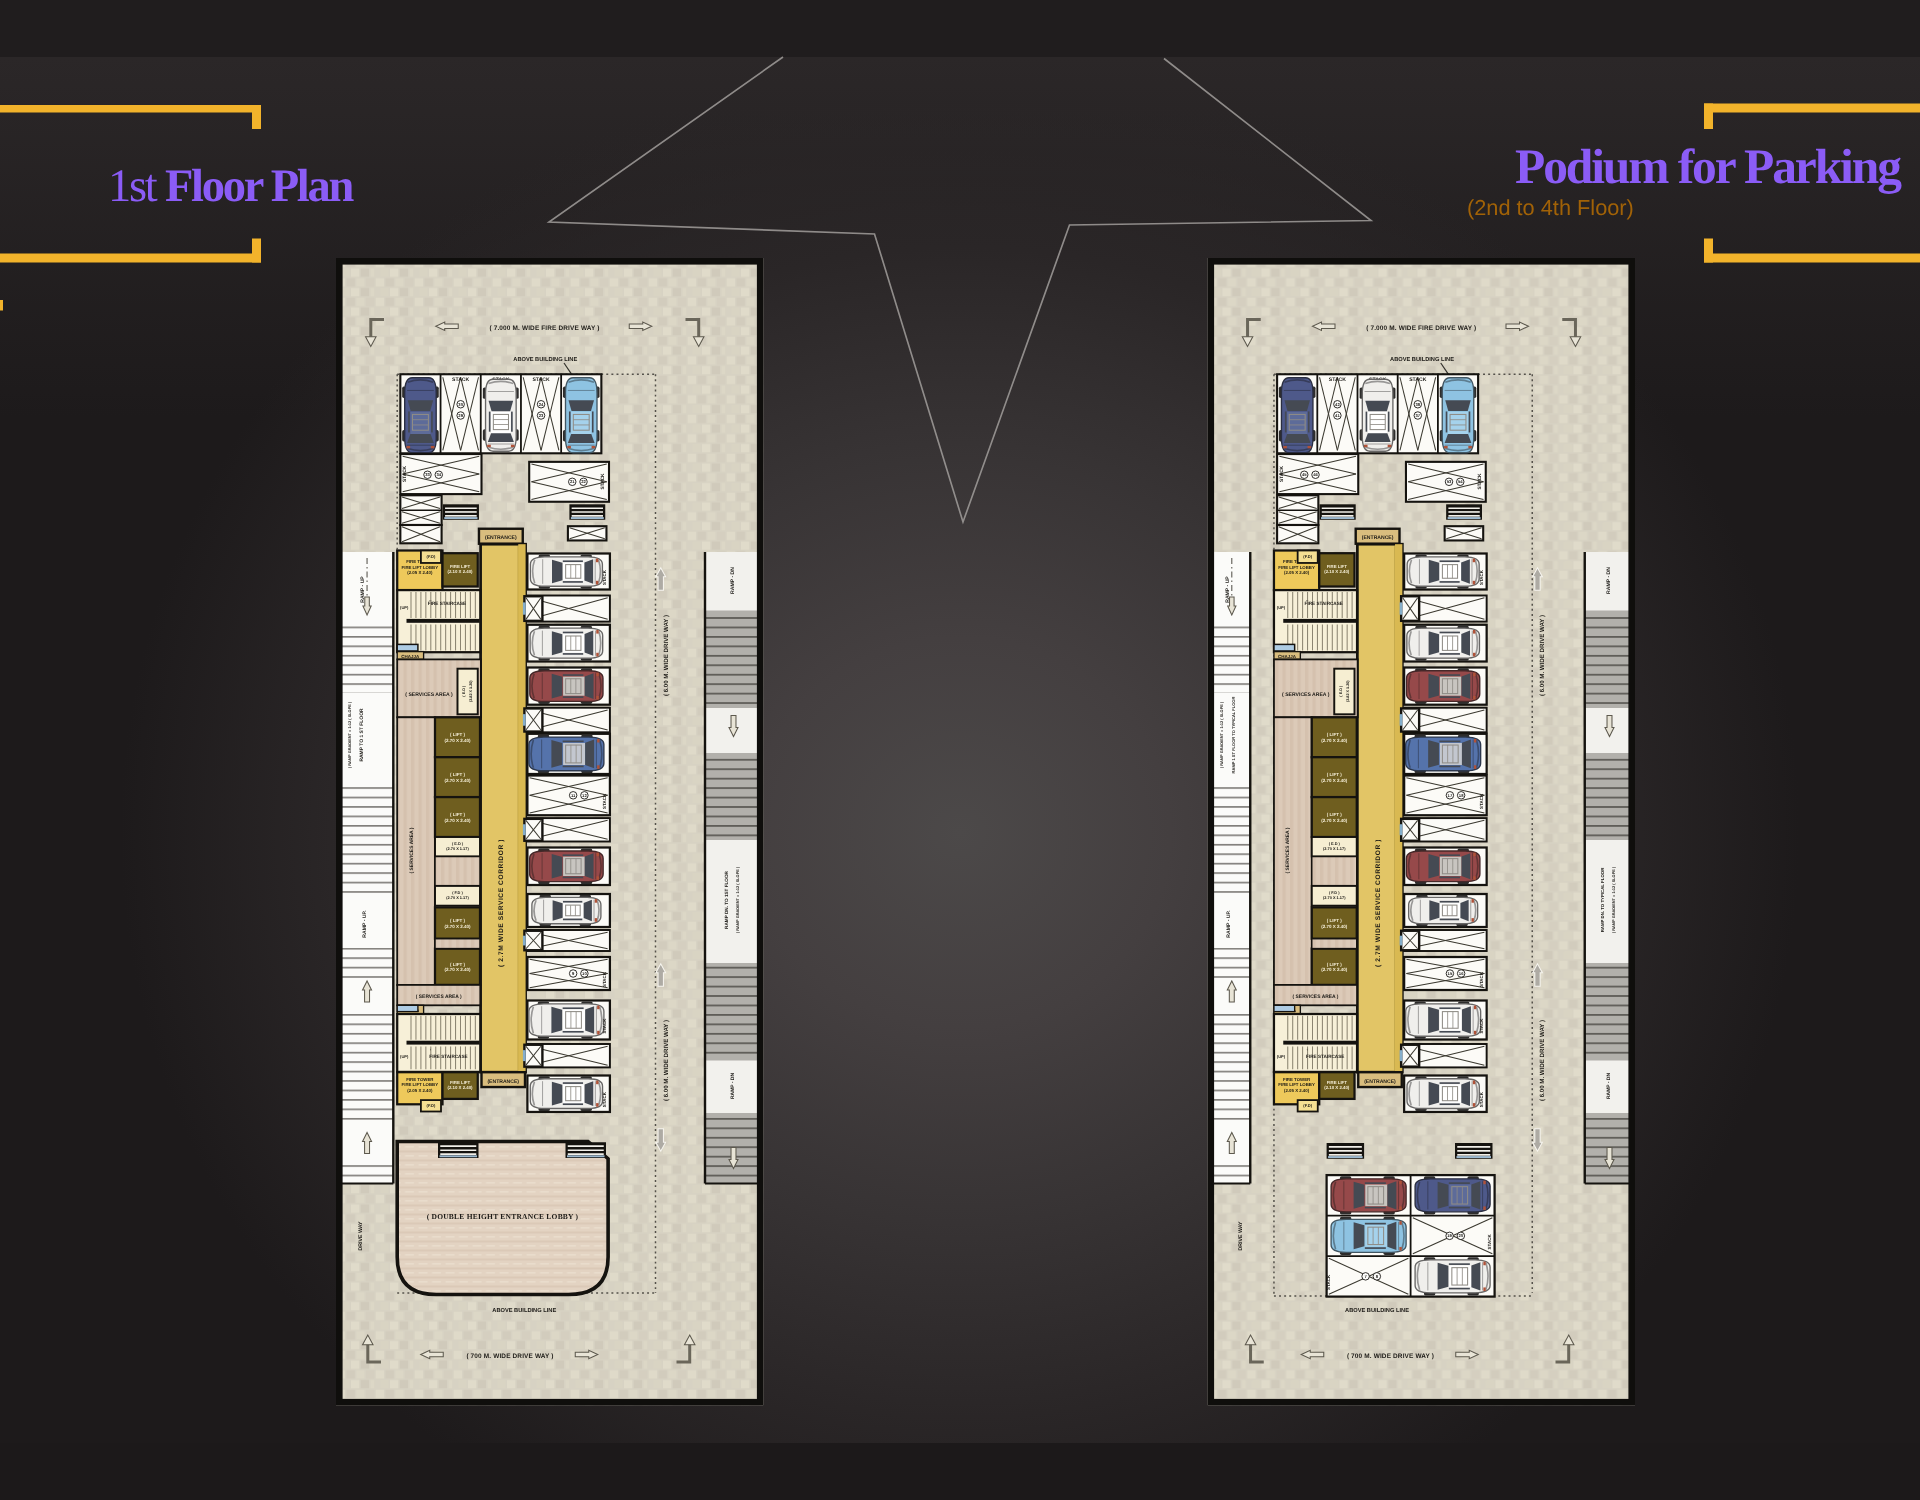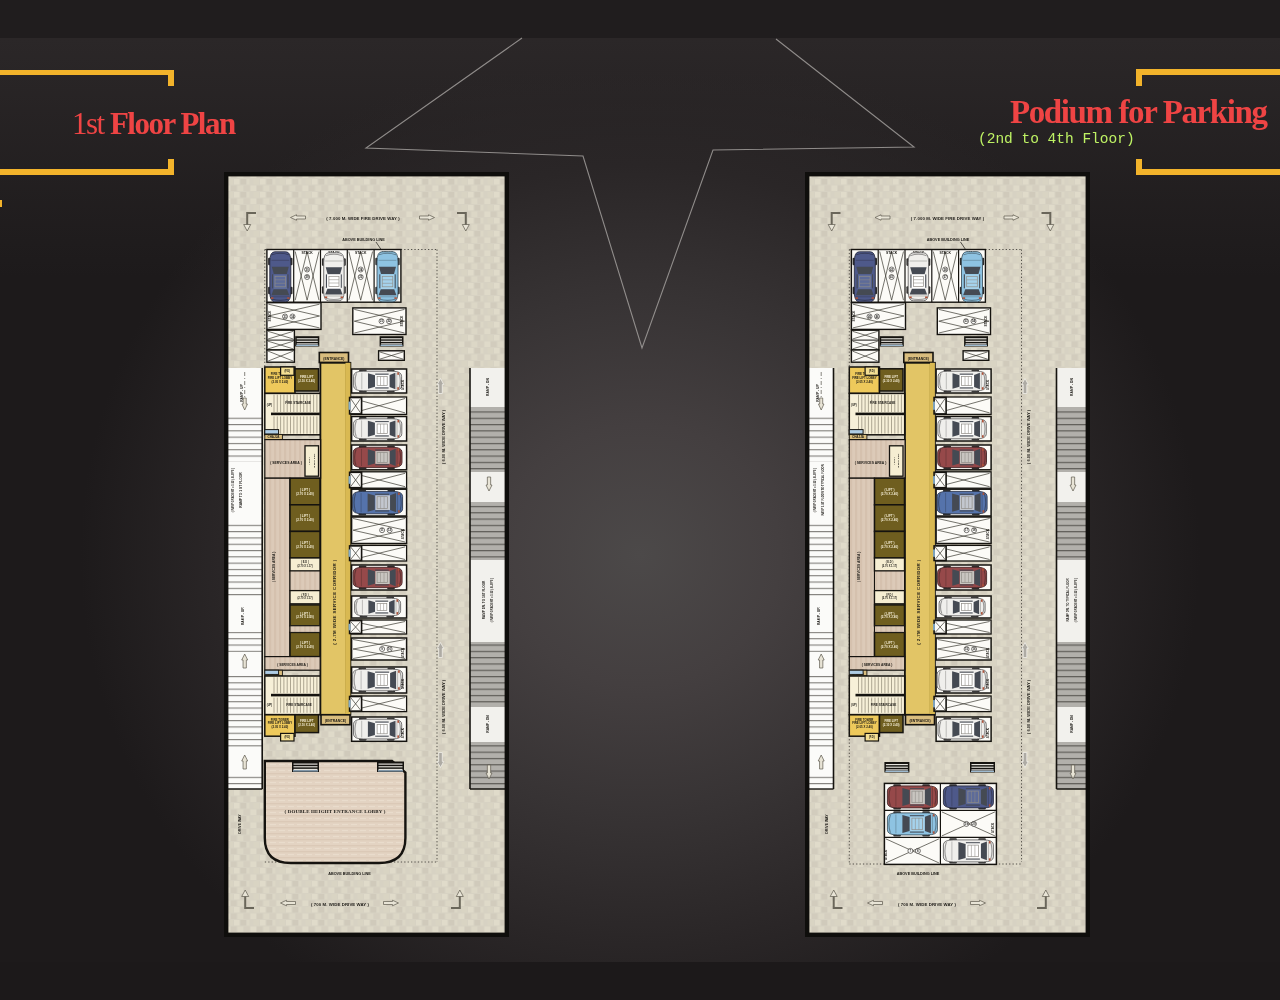--- a/index.html
+++ b/index.html
@@ -1,16 +1,16 @@
 <!DOCTYPE html>
 <html><head><meta charset="utf-8">
 <style>
 html,body{margin:0;padding:0;width:1280px;height:1000px;overflow:hidden;background:#1d1a1b;}
 .abs{position:absolute;}
-.ttl{font-family:"Liberation Serif",serif;color:#ef4444;}
+.ttl{font-family:"Liberation Serif",serif;color:#8b5cf6;}
 </style></head><body>
 
 <div class="abs" style="left:0;top:0;width:1280px;height:1000px;background:#1d1a1b;"></div>
 
 <div class="abs" style="left:0;top:38px;width:1280px;height:240px;background:linear-gradient(#2b2728,rgba(29,26,27,0));"></div>
 
 <div class="abs" style="left:0;top:0;width:1280px;height:1000px;background:radial-gradient(560px 520px at 640px 555px,#4c4949 0%,#443f40 25%,#373334 50%,#2a2627 75%,rgba(29,26,27,0) 100%);"></div>
 
 <div class="abs" style="left:0;top:0;width:1280px;height:38px;background:#201d1e;"></div>
 
@@ -31,21 +31,21 @@
 <div class="abs ttl" style="left:72px;top:106px;font-size:31px;letter-spacing:-1.5px;white-space:nowrap;"><span style="font-weight:400">1st </span><span style="font-weight:700">Floor Plan</span></div>
 
 <div class="abs" style="left:1136px;top:68.5px;width:146px;height:6.3px;background:#f2b32b;"></div>
 <div class="abs" style="left:1136px;top:68.5px;width:6px;height:17px;background:#f2b32b;"></div>
 
 <div class="abs" style="left:1136px;top:168.7px;width:146px;height:6.6px;background:#f2b32b;"></div>
 <div class="abs" style="left:1136px;top:158.8px;width:6px;height:16.5px;background:#f2b32b;"></div>
 
 <div class="abs ttl" style="left:1010px;top:94px;font-size:33px;letter-spacing:-1.4px;font-weight:700;white-space:nowrap;">Podium for Parking</div>
 
-<div class="abs" style="left:978px;top:131px;font-family:Liberation Mono, monospace;font-size:14.5px;color:#bef264;">(2nd to 4th Floor)</div>
+<div class="abs" style="left:978px;top:131px;font-family:Liberation Sans, sans-serif;font-size:14.5px;color:#a16207;">(2nd to 4th Floor)</div>
 
 <svg width="285" height="765" viewBox="0 0 285 765" style="position:absolute;left:224px;top:172px">
 <rect x="0.0" y="0.0" width="285.0" height="765.0" fill="url(#txL)"></rect>
 <defs>
 <pattern id="txL" width="26" height="13" patternUnits="userSpaceOnUse">
 <rect width="26" height="13" fill="#d7d2c3"></rect>
 <rect x="0.5" y="0.5" width="5.5" height="5.5" fill="#dfdac9"></rect>
 <rect x="7" y="0.5" width="5.5" height="5.5" fill="#d2ccbd"></rect>
 <rect x="13.5" y="0.5" width="5.5" height="5.5" fill="#dcd7c6"></rect>
 <rect x="20" y="0.5" width="5.5" height="5.5" fill="#d5cfc0"></rect>

